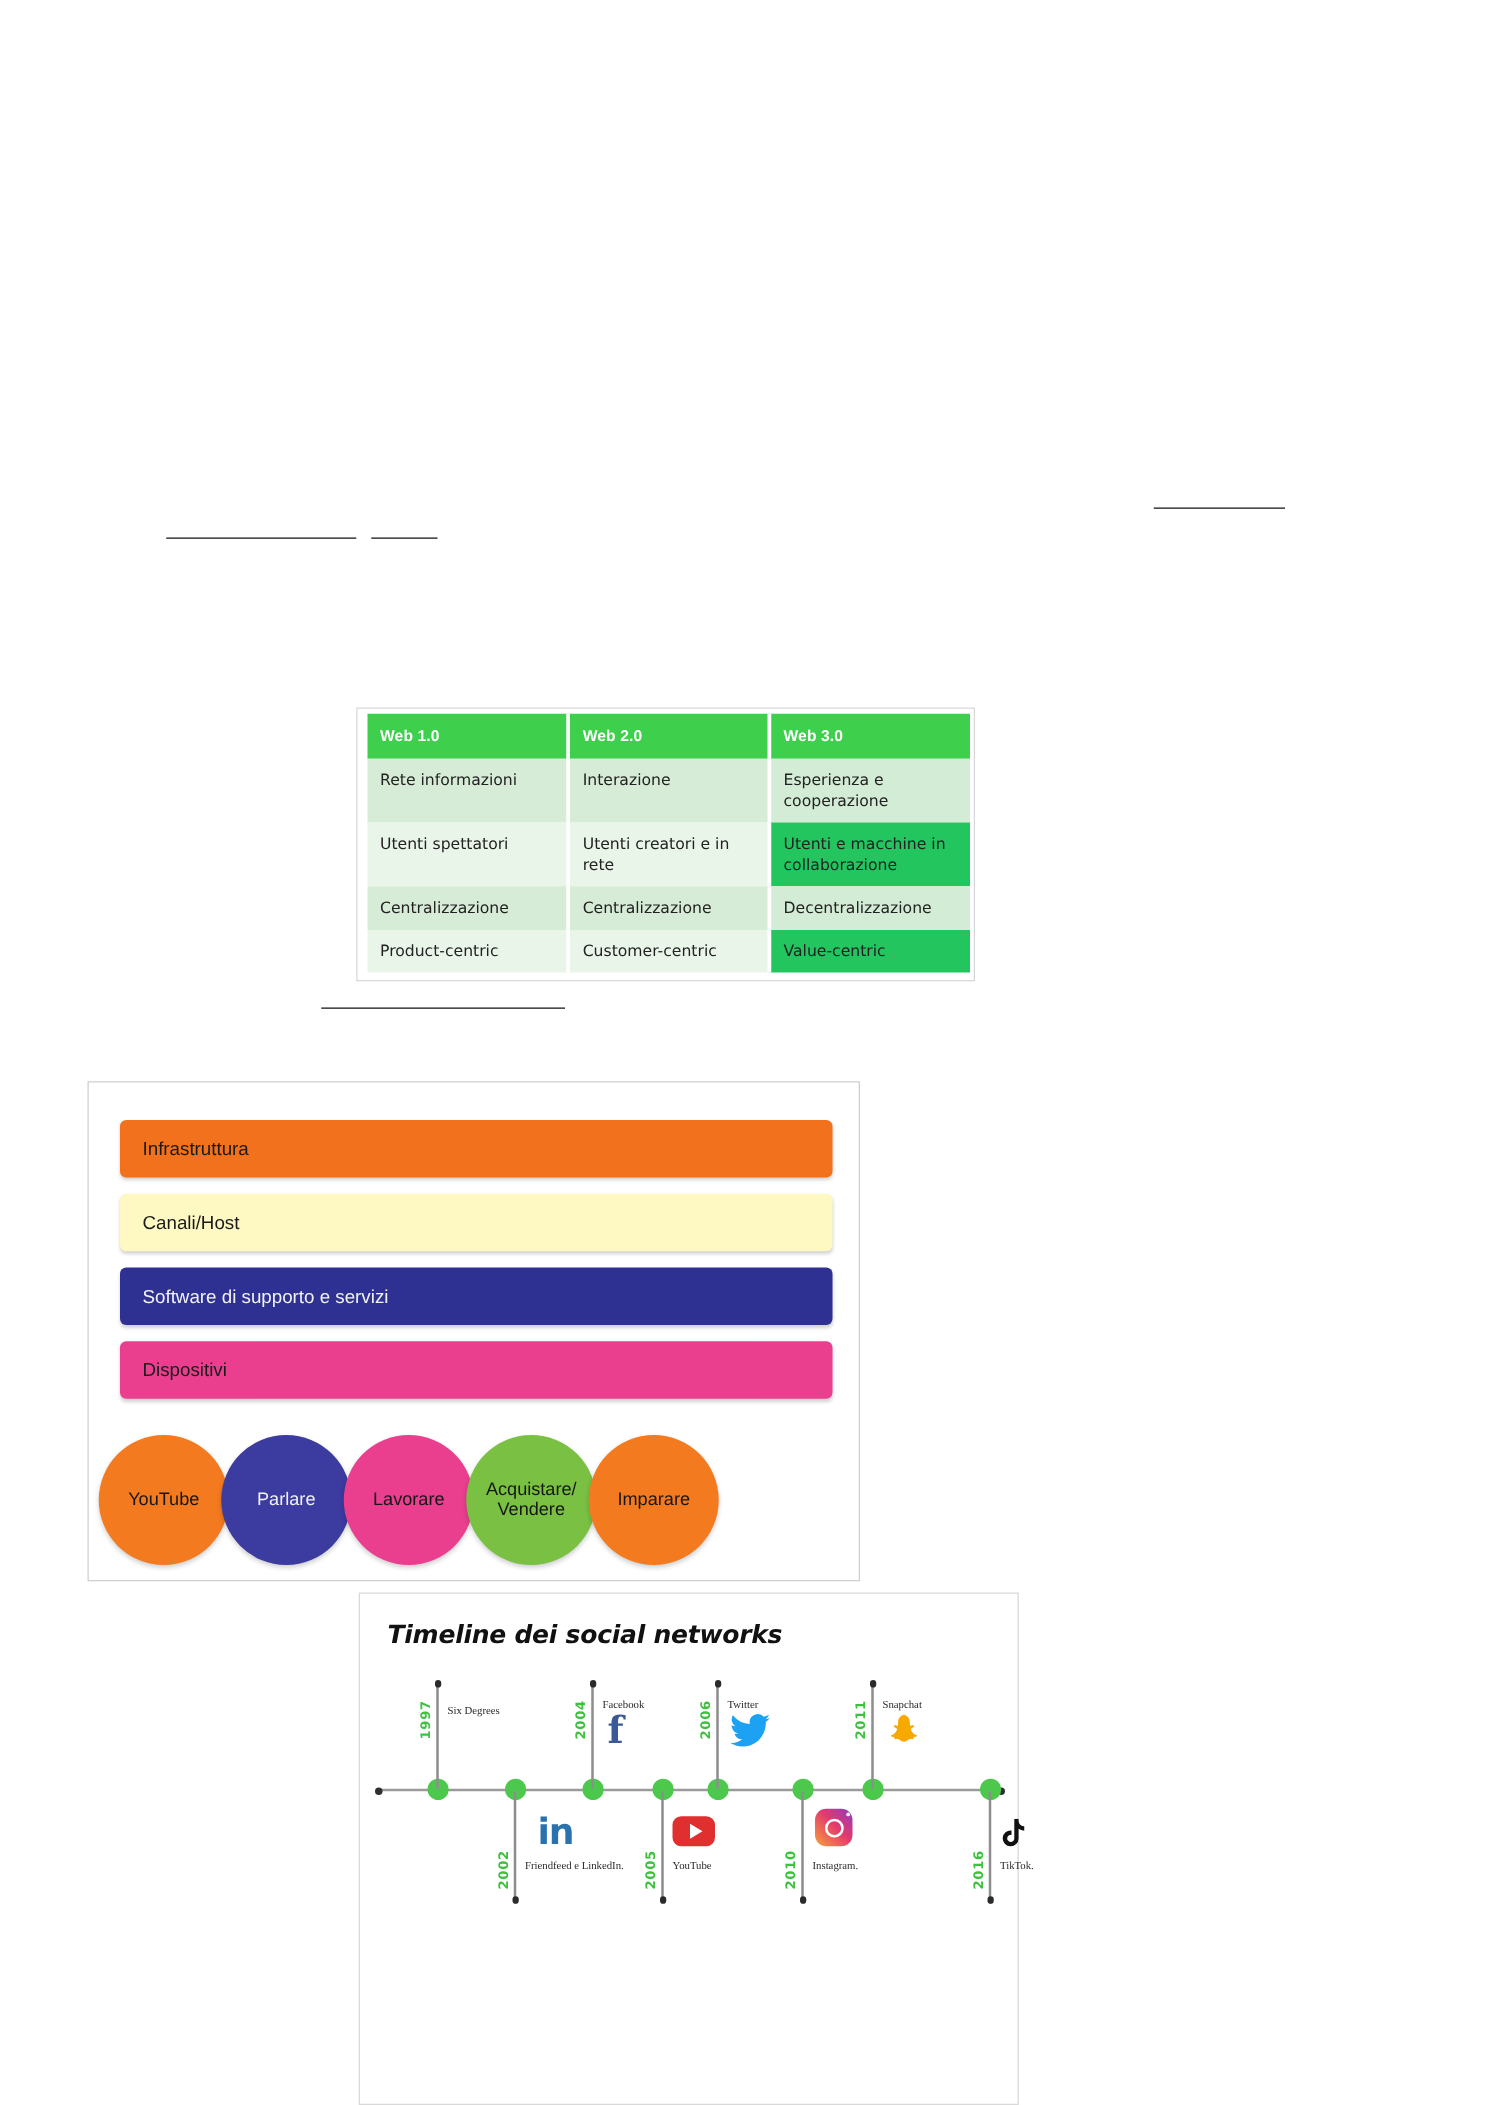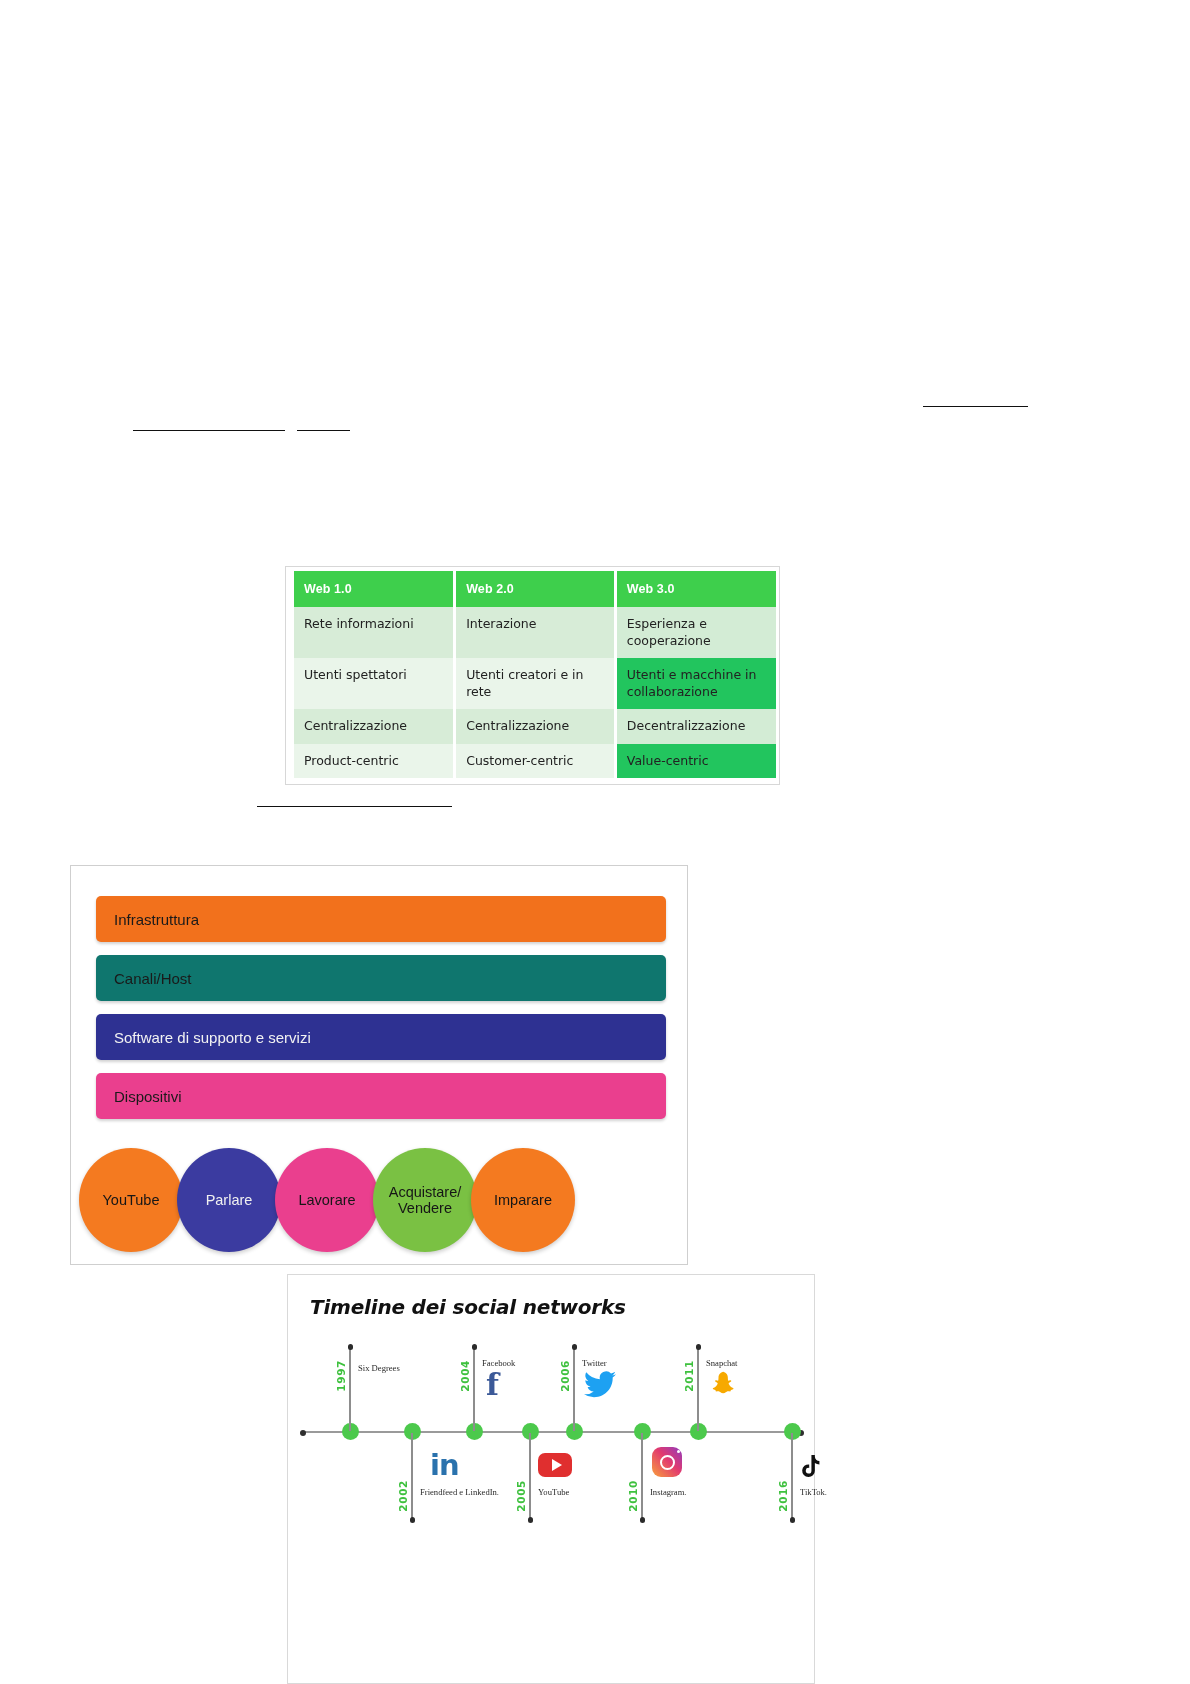--- a/index.html
+++ b/index.html
@@ -170,21 +170,21 @@
         </tr>
       </tbody>
     </table>
   </div>
 
   <div class="diagram">
     <div class="bars">
       <div class="bar" style="background:#f2711c;">
         <span>Infrastruttura</span>
       </div>
-      <div class="bar" style="background:#0f766e;">
+      <div class="bar" style="background:#fef9c3;">
         <span>Canali/Host</span>
       </div>
       <div class="bar light" style="background:#2e3192;">
         <span>Software di supporto e servizi</span>
       </div>
       <div class="bar" style="background:#ea3f8e;">
         <span>Dispositivi</span>
       </div>
     </div>
 

